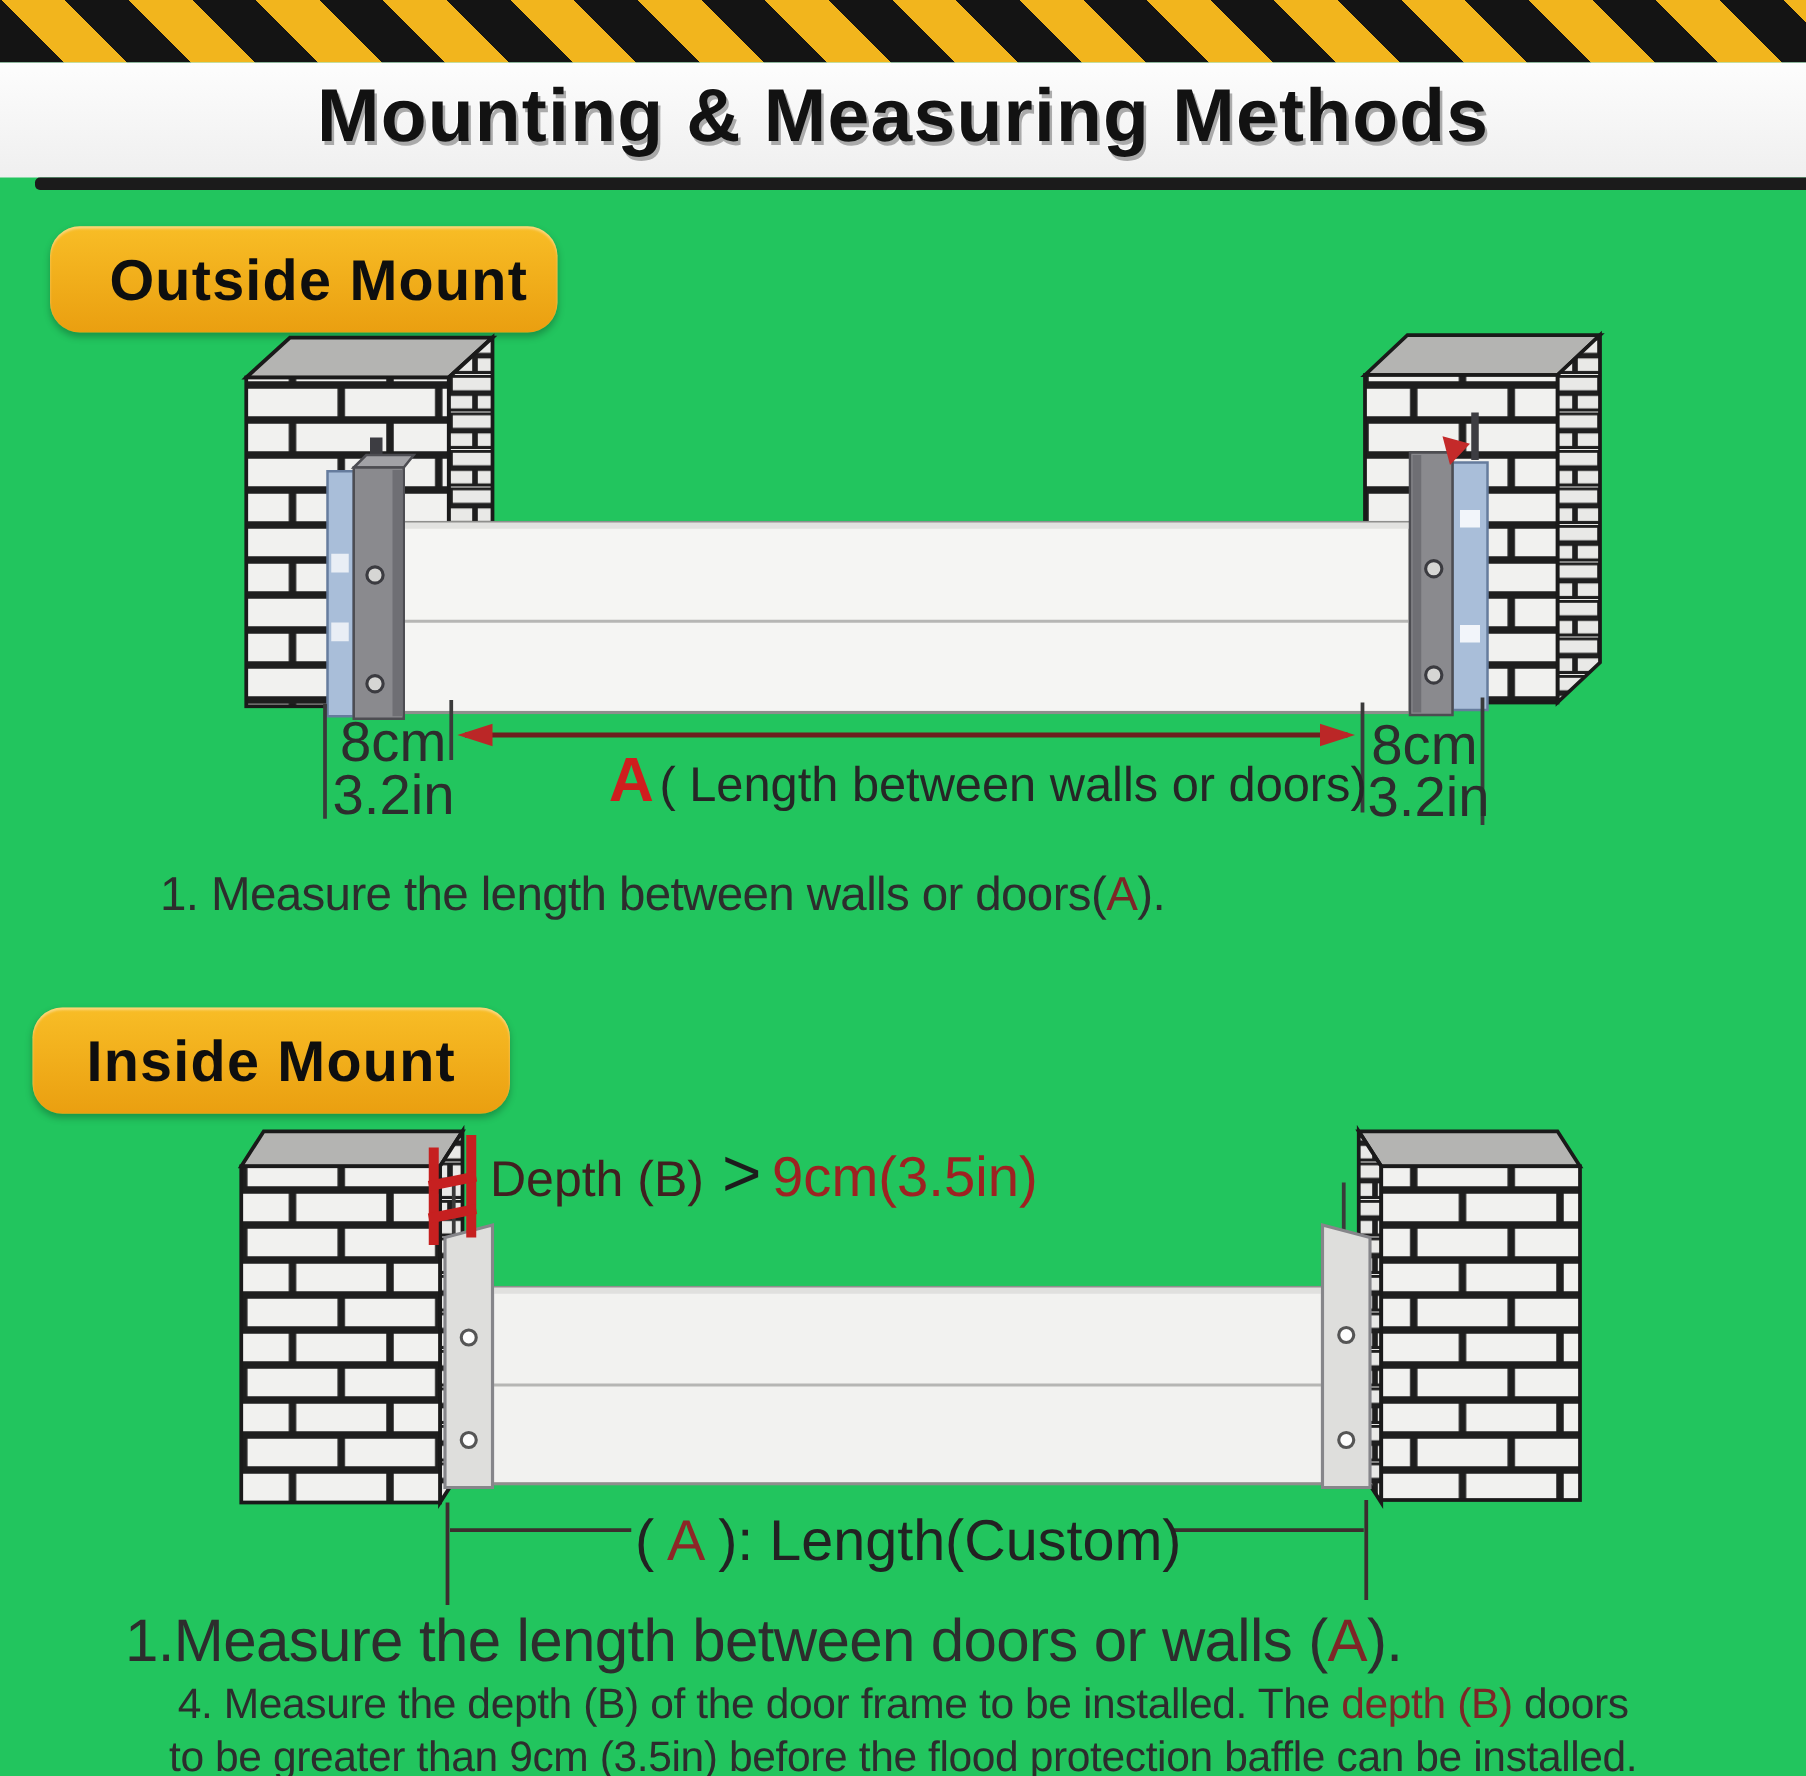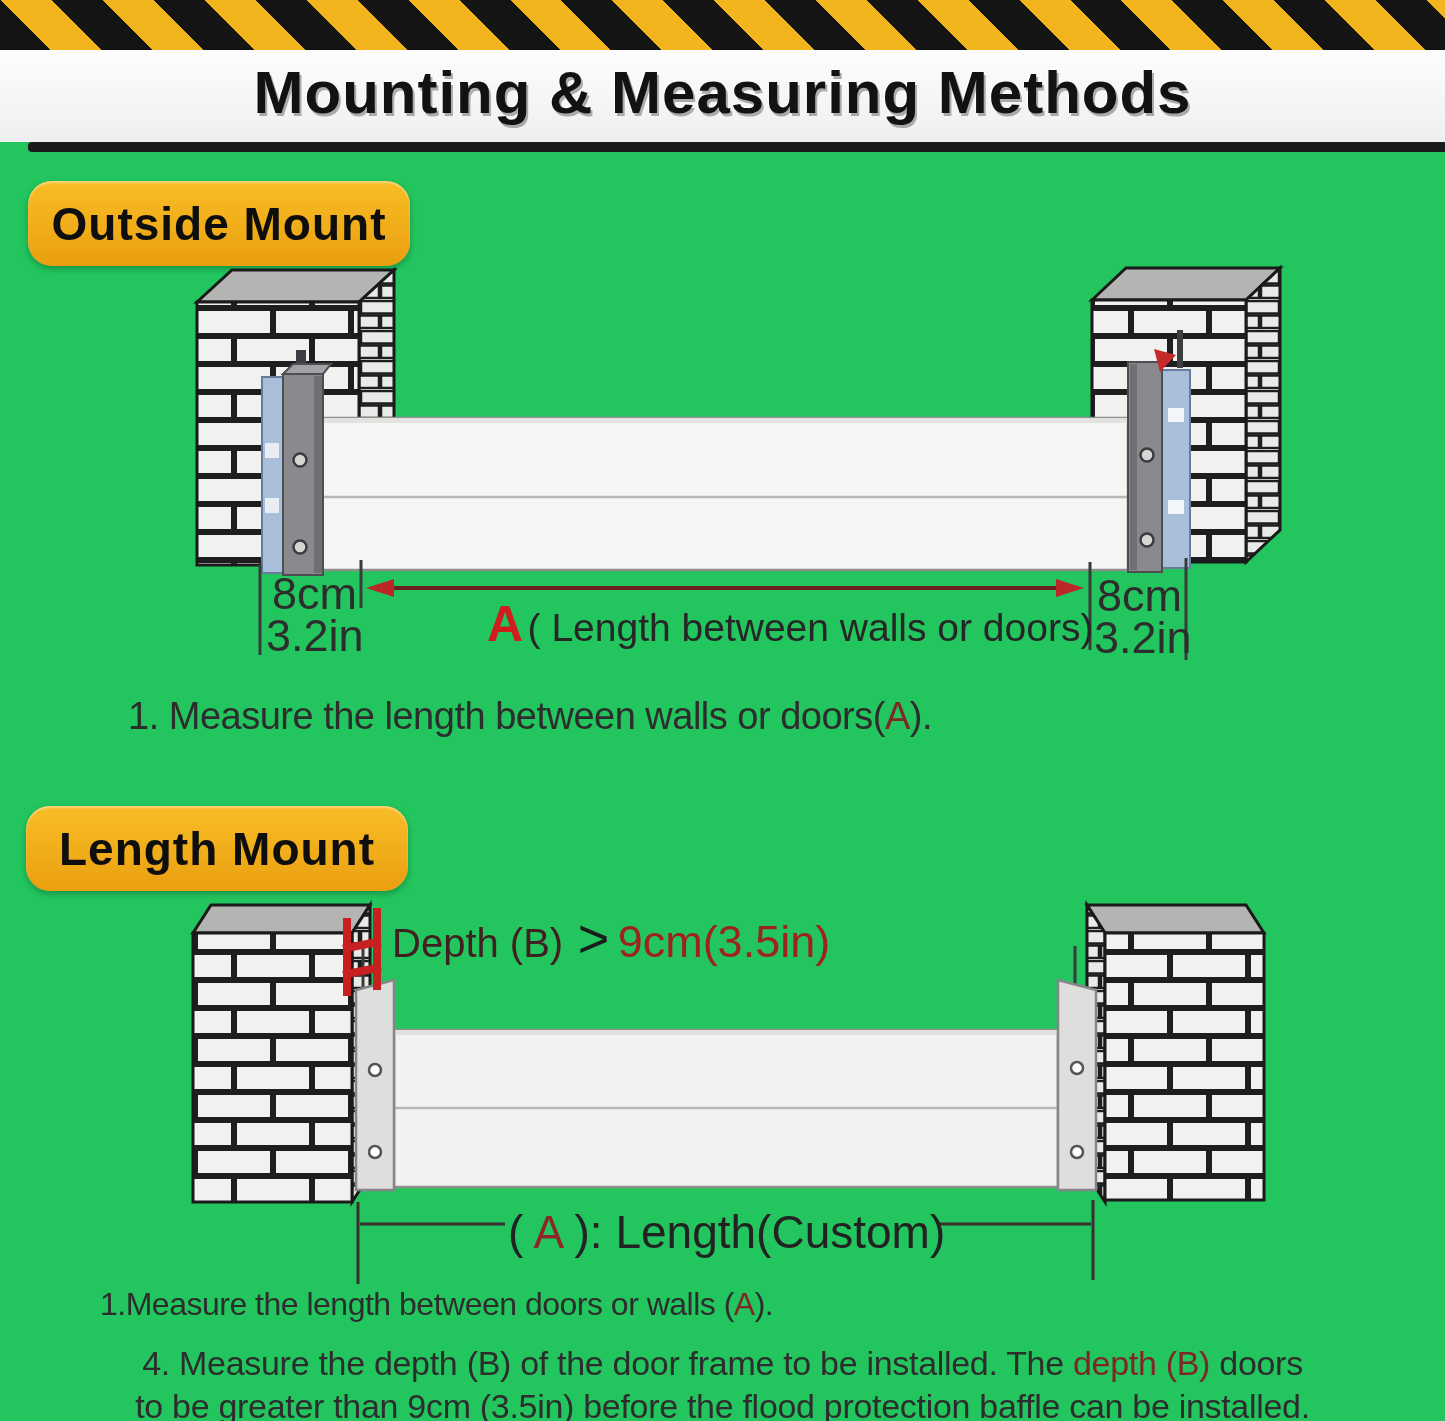--- a/index.html
+++ b/index.html
@@ -16,53 +16,53 @@
          text-shadow:2px 3px 0 rgba(110,110,110,.55), -1px -1px 0 #ffffff;}
   .blackbar{position:absolute;top:142px;left:28px;right:0;height:10px;
             background:#1b1b1b;border-radius:4px 0 0 4px;}
 
   
   .pill{position:absolute;width:382px;height:85px;border-radius:24px;
         background:linear-gradient(180deg,#f8bd26,#ea9f10);
         box-shadow:0 3px 6px rgba(0,0,0,.25), inset 0 2px 2px rgba(255,255,255,.4);
         display:flex;align-items:center;justify-content:center;
         font-size:46px;font-weight:600;color:#0e0e0e;letter-spacing:1px;}
-  #pill-outside{left:28px;top:181px;}
+  #pill-outside{left:40px;top:181px;padding-left:24px;}
   #pill-inside{left:26px;top:806px;}
 
   
   svg{position:absolute;left:0;font-family:"Liberation Sans",sans-serif;}
   #svg-outside{top:258px;width:1445px;height:404px;}
   #svg-inside{top:900px;width:1445px;height:390px;}
 
   
   .steps{position:absolute;color:#2d2d2d;text-align:right;}
   #steps-outside{left:128px;top:691px;font-size:38px;line-height:50px;letter-spacing:-0.5px;}
-  #step1-inside{left:100px;top:1286px;font-size:32px;letter-spacing:-0.5px;}
+  #step1-inside{left:100px;top:1286px;font-size:48px;letter-spacing:-0.5px;}
   #step2-inside{left:0;top:1342px;width:1445px;text-align:center;
                 font-size:34px;line-height:43px;letter-spacing:-0.3px;}
   .em{color:#7d2727;}
 </style>
 </head>
 <body>
 
 <div class="page">
 
   <div>
     <div class="hazard"></div>
     <div class="titleband"></div>
     <div class="title">Mounting &amp; Measuring Methods</div>
     <div class="blackbar"></div>
   </div>
 
   <div class="pill" id="pill-outside">
     <span>Outside Mount</span>
   </div>
   <div class="pill" id="pill-inside">
-    <span>Length Mount</span>
+    <span>Inside Mount</span>
   </div>
 
   <svg id="svg-outside" viewBox="0 258 1445 404">
     <defs>
       <pattern id="brick" patternUnits="userSpaceOnUse" width="78" height="56">
         <rect width="78" height="56" fill="#fbfbfa"></rect>
         <g fill="#f1f1ef" stroke="#1e1e1e" stroke-width="3">
           <rect x="1.5" y="1.5" width="75" height="25"></rect>
           <rect x="-37.5" y="29.5" width="75" height="25"></rect>
           <rect x="40.5" y="29.5" width="75" height="25"></rect>

